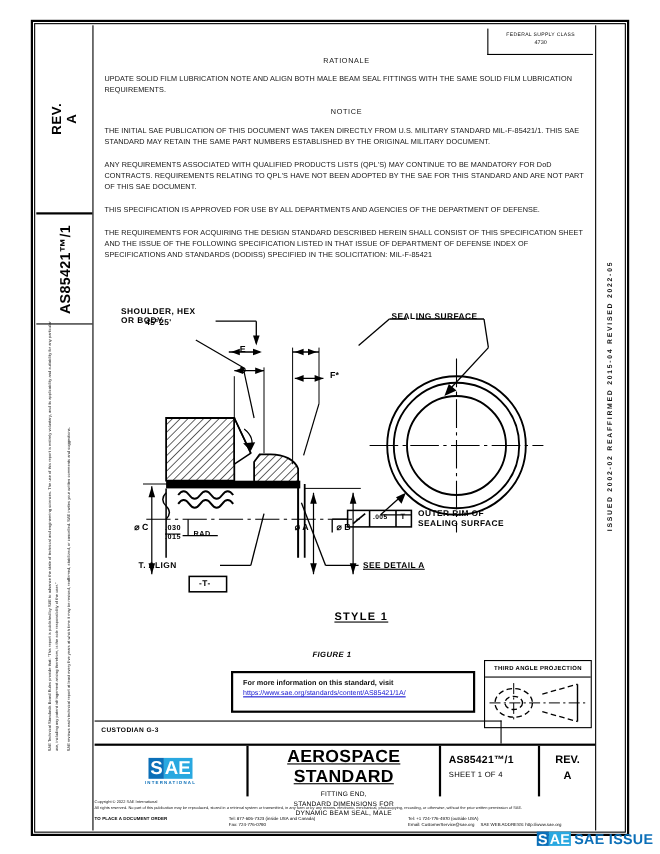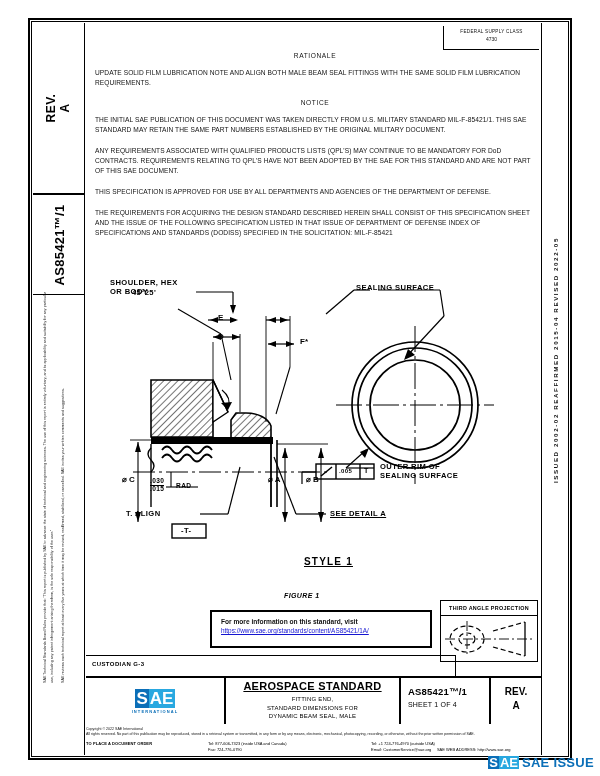--- a/index.html
+++ b/index.html
@@ -60,21 +60,21 @@
 
   
   .titleblock{position:absolute;left:86px;top:676px;width:455px;height:48px;border-top:2px solid #000;box-sizing:border-box;}
   .tb-logo{position:absolute;left:0;top:0;width:140px;height:46px;border-right:2px solid #000;box-sizing:border-box;display:flex;align-items:center;justify-content:center;}
   .sae-logo{display:flex;flex-direction:column;align-items:center;}
   .sae-mark{display:flex;align-items:center;}
   .sae-mark .s1{background:#0b6fb8;color:#fff;font-weight:bold;font-size:17px;line-height:17px;padding:1px 1px 1px 2px;font-family:"Liberation Sans",sans-serif;}
   .sae-mark .s2{background:#29a8e0;color:#fff;font-weight:bold;font-size:17px;line-height:17px;padding:1px 2px 1px 1px;}
   .sae-sub{font-size:4px;letter-spacing:1.1px;color:#0b6fb8;font-weight:bold;margin-top:1px;}
   .tb-title{position:absolute;left:140px;top:0;width:175px;height:46px;border-right:2px solid #000;box-sizing:border-box;}
-  .tb-title .main{text-align:center;font-weight:bold;font-size:11px;letter-spacing:.3px;padding-top:2px;text-decoration:underline;}
+  .tb-title .main{text-align:center;font-weight:bold;font-size:16px;letter-spacing:.3px;padding-top:2px;text-decoration:underline;}
   .tb-title .sub{text-align:center;font-size:6px;line-height:1.45;padding-top:3px;letter-spacing:.2px;}
   .tb-num{position:absolute;left:315px;top:0;width:90px;height:46px;border-right:2px solid #000;box-sizing:border-box;padding:8px 0 0 7px;}
   .tb-num .n1{font-weight:bold;font-size:9.5px;letter-spacing:.2px;}
   .tb-num .n2{font-size:7px;margin-top:4px;letter-spacing:.2px;}
   .tb-rev{position:absolute;left:405px;top:0;width:50px;height:46px;box-sizing:border-box;text-align:center;padding-top:8px;}
   .tb-rev .r1{font-weight:bold;font-size:10px;}
   .tb-rev .r2{font-weight:bold;font-size:10px;margin-top:3px;}
 
   
   .footer{position:absolute;left:86px;top:727px;width:452px;}

